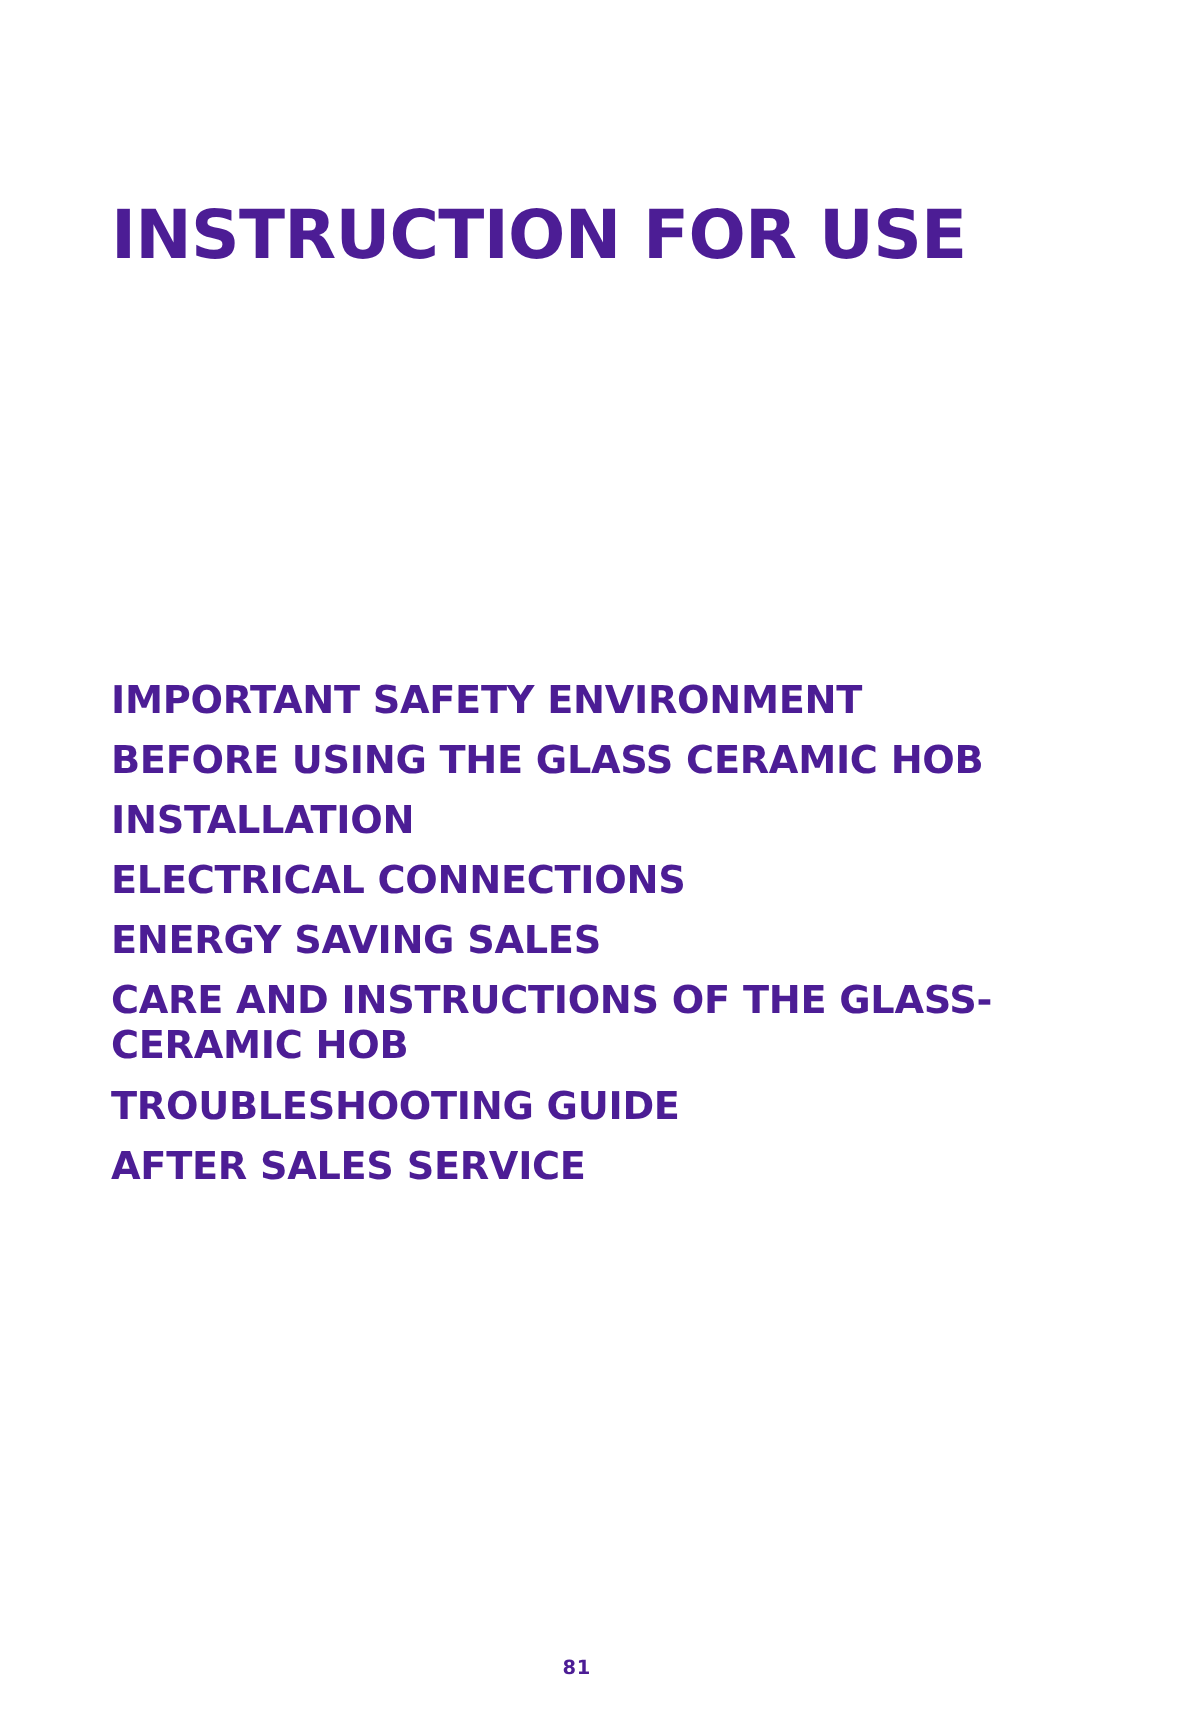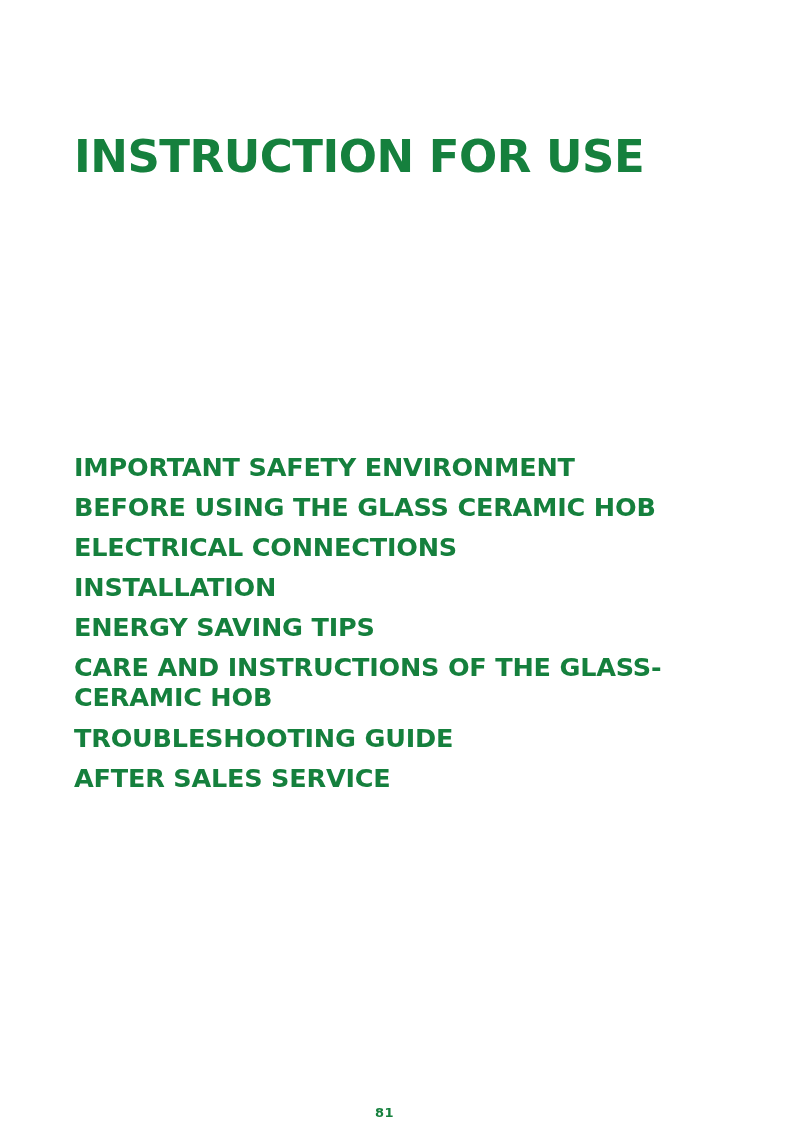--- a/index.html
+++ b/index.html
@@ -6,21 +6,21 @@
     margin: 0;
     padding: 0;
     background: #ffffff;
   }
   .page {
     position: relative;
     width: 769px;
     height: 1145px;
     background: #ffffff;
     font-family: "DejaVu Sans", "Liberation Sans", sans-serif;
-    color: #15803d;
+    color: #4c1d95;
     overflow: hidden;
     box-sizing: border-box;
     padding-left: 31px;
   }
   .doc-title {
     position: absolute;
     left: 74px;
     top: 103px;
     font-size: 45px;
     font-weight: bold;
@@ -63,27 +63,27 @@
   <h1 class="doc-title">INSTRUCTION FOR USE</h1>
 
   <div class="toc">
     <div class="toc-entry">
       <span>IMPORTANT SAFETY ENVIRONMENT</span>
     </div>
     <div class="toc-entry tall">
       <span>BEFORE USING THE GLASS CERAMIC HOB</span>
     </div>
     <div class="toc-entry">
+      <span>INSTALLATION</span>
+    </div>
+    <div class="toc-entry">
       <span>ELECTRICAL CONNECTIONS</span>
     </div>
     <div class="toc-entry">
-      <span>INSTALLATION</span>
-    </div>
-    <div class="toc-entry">
-      <span>ENERGY SAVING TIPS</span>
+      <span>ENERGY SAVING SALES</span>
     </div>
     <div class="toc-entry tall">
       <span>CARE AND INSTRUCTIONS OF THE GLASS-CERAMIC HOB</span>
     </div>
     <div class="toc-entry">
       <span>TROUBLESHOOTING GUIDE</span>
     </div>
     <div class="toc-entry">
       <span>AFTER SALES SERVICE</span>
     </div>

